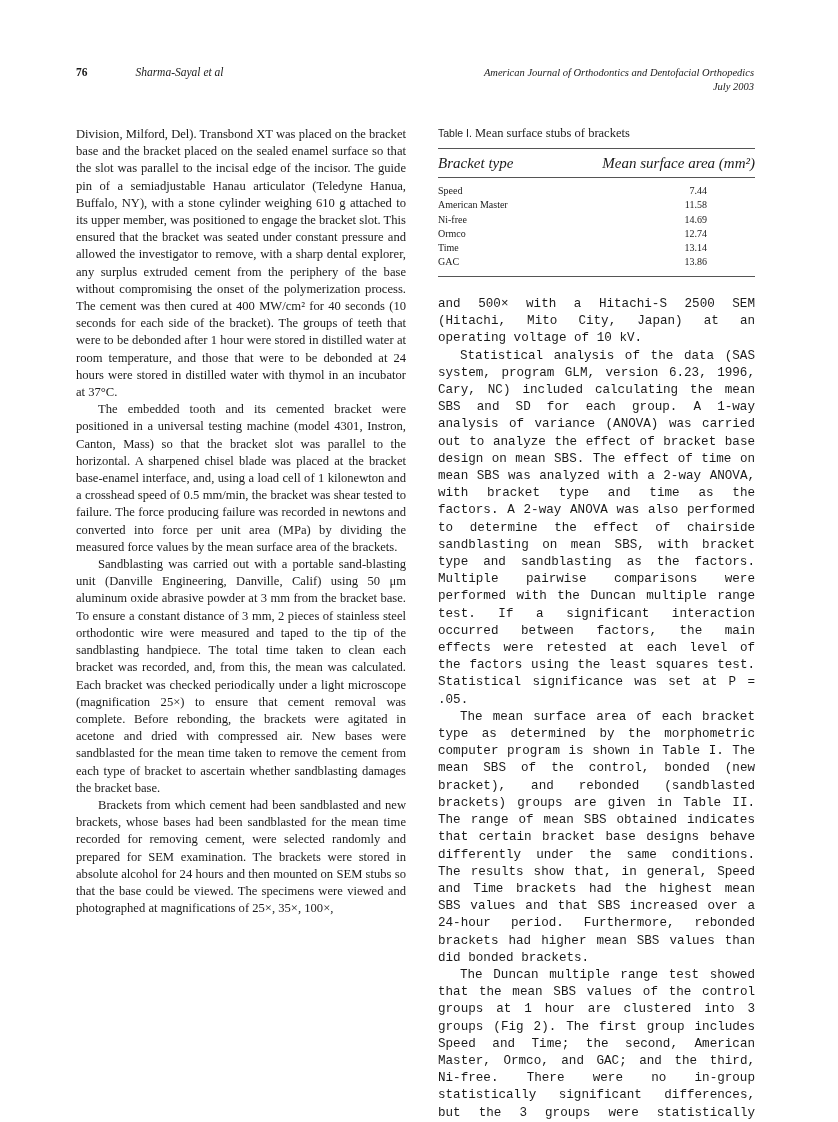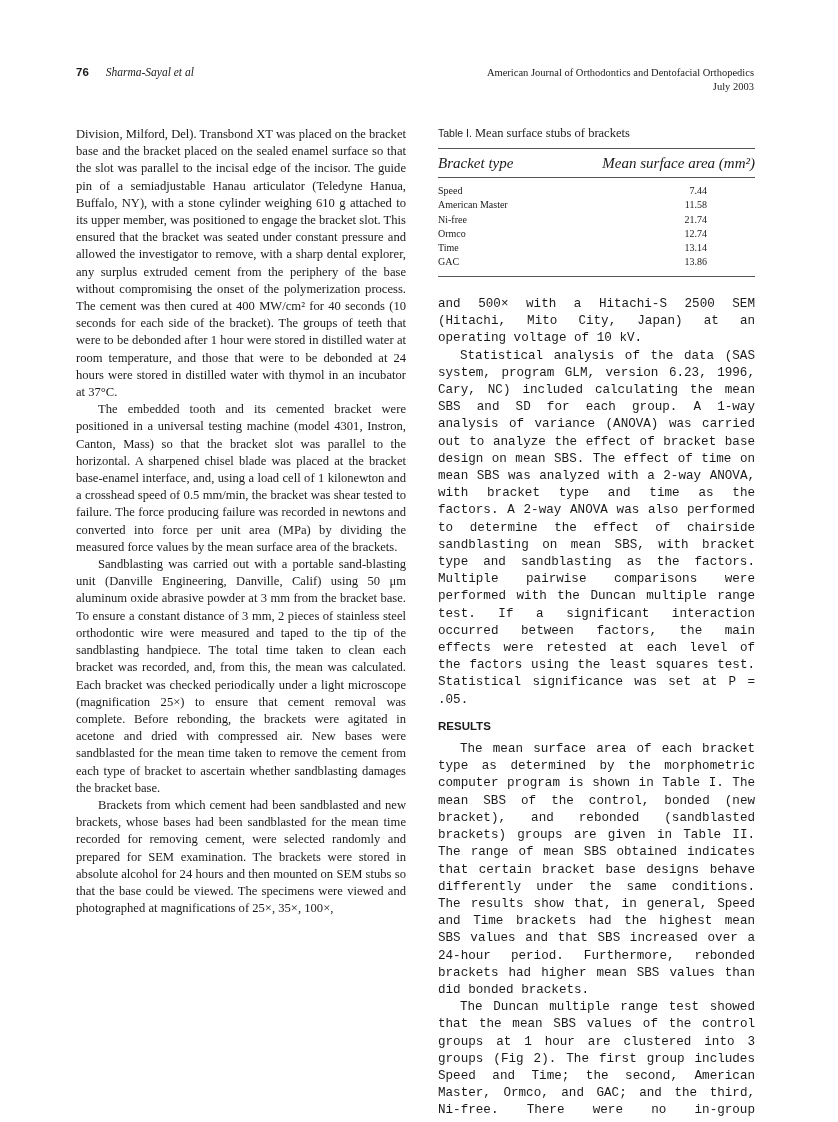--- a/index.html
+++ b/index.html
@@ -4,25 +4,25 @@
   <style>
     html, body { margin: 0; padding: 0; background: #ffffff; }
     body {
       width: 838px; height: 1122px; position: relative; overflow: hidden;
       font-family: "Liberation Serif", serif; color: #1a1a1a;
     }
     .header-left {
       position: absolute; left: 76px; top: 66px;
       font-size: 11.5px;
     }
-    .header-left .pg { font-family: Liberation Sans, sans-serif; font-weight: bold; margin-right: 14px; }
-    .header-left .auth { font-style: italic; }
+    .header-left .pg { font-family: Liberation Serif, serif; font-weight: bold; margin-right: 6px; }
+    .header-left .auth { font-style: italic; margin-left: 39px; }
     .header-right {
       position: absolute; right: 84px; top: 66px; text-align: right;
-      font-size: 10.5px; line-height: 14px; margin-left: 18px;
+      font-size: 10.5px; font-style: italic; line-height: 14px; margin-left: 18px;
     }
     .col {
       position: absolute; top: 126px; width: 330px;
       font-size: 12.6px; line-height: 17.2px; text-align: justify;
     }
     .col-left { left: 76px; }
     .col p { margin: 0; }
     .col p.indent { text-indent: 22px; }
     .table-wrap { position: absolute; left: 438px; top: 126px; width: 317px; }
     .table-caption { font-size: 12.5px; margin-bottom: 7px; }
@@ -84,37 +84,36 @@
       <tr>
           <td>Speed</td>
           <td class="v">7.44</td>
         </tr>
       <tr>
           <td>American Master</td>
           <td class="v">11.58</td>
         </tr>
       <tr>
           <td>Ni-free</td>
-          <td class="v">21.74</td>
+          <td class="v">14.69</td>
         </tr>
       <tr>
           <td>Ormco</td>
           <td class="v">12.74</td>
         </tr>
       <tr>
           <td>Time</td>
           <td class="v">13.14</td>
         </tr>
       <tr>
           <td>GAC</td>
           <td class="v">13.86</td>
         </tr>
     </tbody>
   </table>
 </div>
 
 <div class="right-body">
   <p>and 500× with a Hitachi-S 2500 SEM (Hitachi, Mito City, Japan) at an operating voltage of 10 kV.</p>
   <p class="indent">Statistical analysis of the data (SAS system, program GLM, version 6.23, 1996, Cary, NC) included calculating the mean SBS and SD for each group. A 1-way analysis of variance (ANOVA) was carried out to analyze the effect of bracket base design on mean SBS. The effect of time on mean SBS was analyzed with a 2-way ANOVA, with bracket type and time as the factors. A 2-way ANOVA was also performed to determine the effect of chairside sandblasting on mean SBS, with bracket type and sandblasting as the factors. Multiple pairwise comparisons were performed with the Duncan multiple range test. If a significant interaction occurred between factors, the main effects were retested at each level of the factors using the least squares test. Statistical significance was set at P = .05.</p>
-  <div class="section-head">RESULTS</div>
   <p class="indent">The mean surface area of each bracket type as determined by the morphometric computer program is shown in Table I. The mean SBS of the control, bonded (new bracket), and rebonded (sandblasted brackets) groups are given in Table II. The range of mean SBS obtained indicates that certain bracket base designs behave differently under the same conditions. The results show that, in general, Speed and Time brackets had the highest mean SBS values and that SBS increased over a 24-hour period. Furthermore, rebonded brackets had higher mean SBS values than did bonded brackets.</p>
   <p class="indent">The Duncan multiple range test showed that the mean SBS values of the control groups at 1 hour are clustered into 3 groups (Fig 2). The first group includes Speed and Time; the second, American Master, Ormco, and GAC; and the third, Ni-free. There were no in-group statistically significant differences, but the 3 groups were statistically significantly different from each other (P = .0001). At 24 hours, the groupings were similar (groups A, B, C, and D) to the 1-hour group, except that Time (group A) had a higher mean SBS than Speed (group B), and this difference was statistically significantly different (P = .01) (Fig 3).</p>
 </div>
 
 </body></html>

